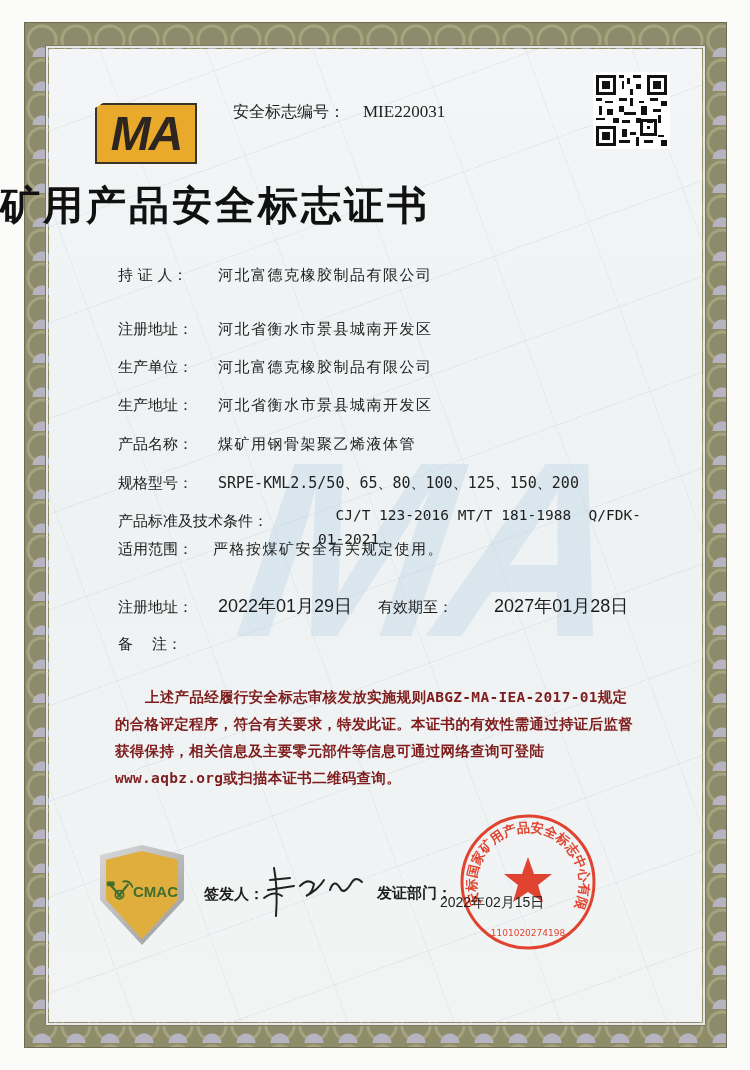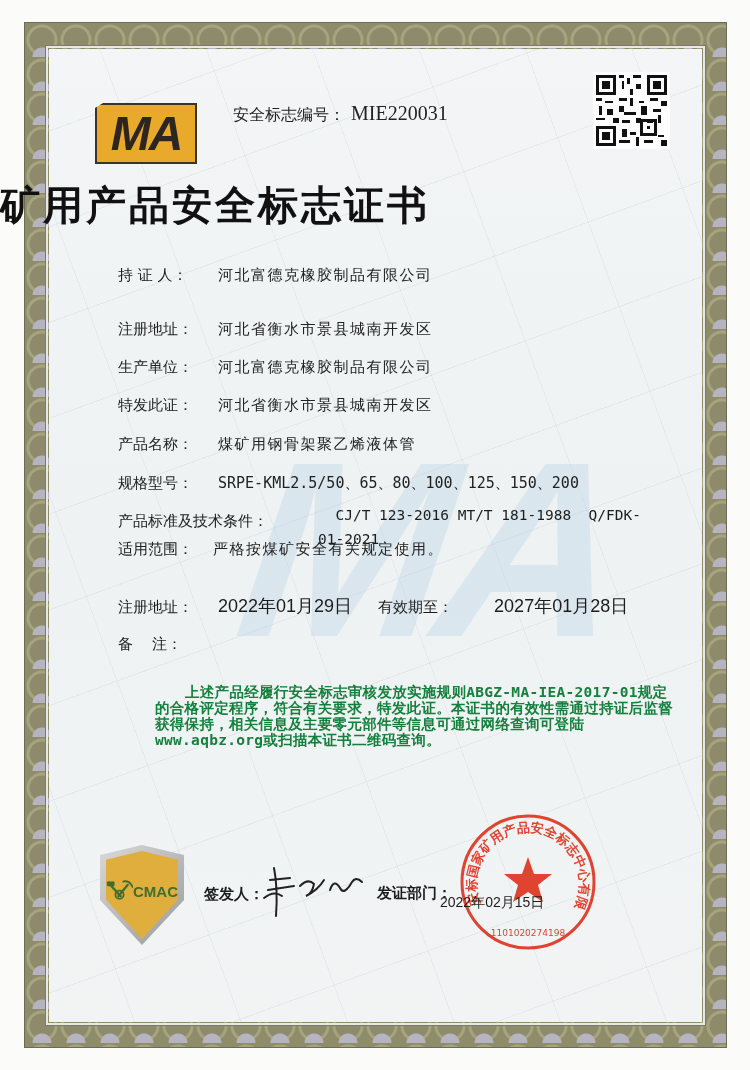--- a/index.html
+++ b/index.html
@@ -47,21 +47,21 @@
       clip-path: polygon(8% 0, 100% 0, 100% 100%, 0 100%, 0 8%);
       display: flex; align-items: center; justify-content: center;
     }
     .ma-logo span {
       font-family: "Liberation Sans", sans-serif; font-weight: bold; font-style: italic;
       font-size: 48px; color: #2d2620; letter-spacing: -2px; line-height: 1;
     }
     .cert-no {
       position: absolute; left: 233px; top: 102px; font-size: 16px; color: #222;
     }
-    .cert-no .val { font-family: "Liberation Serif", serif; font-size: 20px; margin-left: 6px; }
+    .cert-no .val { font-family: "Liberation Serif", serif; font-size: 17px; margin-left: 18px; }
 
     .qr {
       position: absolute; left: 593px; top: 72px; width: 77px; height: 77px;
       background: #fff; padding: 3px;
     }
     .qr svg { width: 100%; height: 100%; display: block; }
 
     .title {
       position: absolute; left: 0; width: 750px; top: 178px; text-align: left;
       font-family: "DejaVu Serif", serif; font-weight: bold; font-size: 40px;
@@ -79,22 +79,22 @@
 
     .dates { position: absolute; left: 118px; top: 594px; font-size: 15px; white-space: nowrap; }
     .dates .lbl { display: inline-block; width: 100px; }
     .dates .d { display: inline-block; font-family: "Liberation Sans", sans-serif; font-size: 18px; }
     .dates .lbl2 { display: inline-block; margin-left: 26px; width: 116px; }
 
     .remarks { position: absolute; left: 118px; top: 623px; font-size: 15px; margin-top: 12px; }
 
     .paragraph {
       position: absolute; left: 115px; top: 684px; width: 520px;
-      font-family: "DejaVu Sans Mono", monospace; font-size: 14.5px; line-height: 16px;
-      text-indent: 30px; letter-spacing: 0.3px; font-weight: bold; color: #15803d; margin-left: 40px;
+      font-family: "DejaVu Sans Mono", monospace; font-size: 14.5px; line-height: 27px;
+      text-indent: 30px; letter-spacing: 0.3px; font-weight: bold; color: #7f1d1d;
     }
 
     
     .cmac {
       position: absolute; left: 100px; top: 845px; width: 84px; height: 100px;
       background: linear-gradient(135deg, #d9d9d9, #9a9a9a);
       clip-path: polygon(50% 0, 100% 10%, 100% 55%, 50% 100%, 0 55%, 0 10%);
       display: flex; align-items: center; justify-content: center;
     }
     .cmac-inner {
@@ -181,21 +181,21 @@
 <div class="field" style="top:266px">
   <span class="lbl">持 证 人：</span><span class="val">河北富德克橡胶制品有限公司</span>
 </div>
 <div class="field" style="top:320px">
   <span class="lbl">注册地址：</span><span class="val">河北省衡水市景县城南开发区</span>
 </div>
 <div class="field" style="top:358px">
   <span class="lbl">生产单位：</span><span class="val">河北富德克橡胶制品有限公司</span>
 </div>
 <div class="field" style="top:396px">
-  <span class="lbl">特发此证：</span><span class="val">河北省衡水市景县城南开发区</span>
+  <span class="lbl">生产地址：</span><span class="val">河北省衡水市景县城南开发区</span>
 </div>
 <div class="field" style="top:435px">
   <span class="lbl">产品名称：</span><span class="val">煤矿用钢骨架聚乙烯液体管</span>
 </div>
 <div class="field" style="top:474px">
   <span class="lbl">规格型号：</span><span class="val mono">SRPE-KML2.5/50、65、80、100、125、150、200</span>
 </div>
 
 <div class="std-lbl">产品标准及技术条件：</div>
 <div class="std-val">  CJ/T 123-2016 MT/T 181-1988  Q/FDK-

